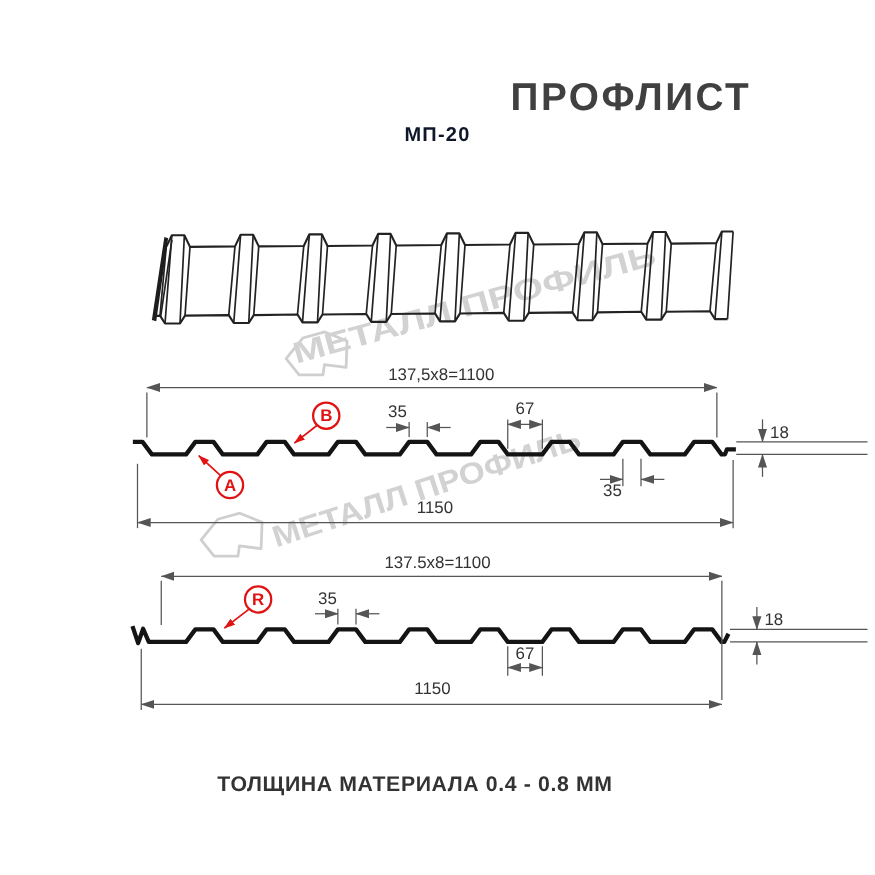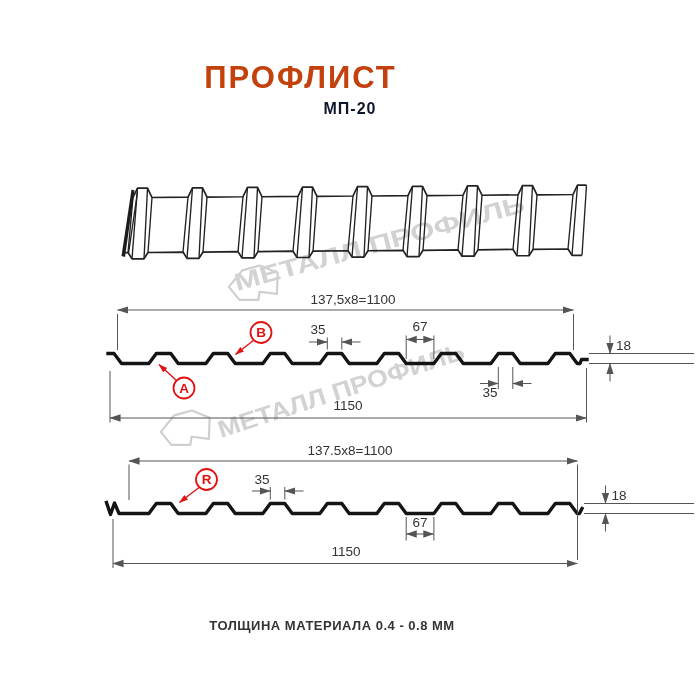--- a/index.html
+++ b/index.html
@@ -1,22 +1,22 @@
 <!DOCTYPE html>
 <html><head>
 <meta charset="utf-8">
 <style>
   html,body{margin:0;padding:0;background:#fff;}
   body{width:700px;height:700px;position:relative;font-family:"Liberation Sans",sans-serif;overflow:hidden;}
-  .title{position:absolute;top:60px;left:0;width:601px;text-align:center;
-         font-size:31px;font-weight:700;letter-spacing:2px;color:#c2410c;}
+  .title{position:absolute;top:60px;left:0;width:601px;text-align:right;
+         font-size:31px;font-weight:700;letter-spacing:2px;color:#404040;}
   .subtitle{position:absolute;top:100px;left:0;width:700px;text-align:center;
          font-size:16px;font-weight:700;letter-spacing:1px;color:#0f172a;}
   .footer{position:absolute;top:618px;left:0;width:664px;text-align:center;
-         font-size:13px;font-weight:700;letter-spacing:.5px;color:#333;}
+         font-size:17px;font-weight:700;letter-spacing:.5px;color:#333;}
   svg.drawing{position:absolute;top:0;left:0;}
   .profile{stroke:#141414;stroke-width:3.4;fill:none;stroke-linejoin:round;stroke-linecap:square;}
   .dim{stroke:#555;stroke-width:1;fill:none;}
   .dimtext{font-family:"Liberation Sans",sans-serif;font-size:13.5px;fill:#333;}
   .lblcirc{fill:#fff;stroke:#e01212;stroke-width:1.8;}
   .lbltext{font-family:"Liberation Sans",sans-serif;font-size:13.5px;font-weight:700;fill:#e01212;text-anchor:middle;}
   .leader{stroke:#e01212;stroke-width:1.4;fill:none;}
   .wmtext{font-family:"Liberation Sans",sans-serif;font-size:24px;font-weight:700;fill:#d2d2d2;}
   .wmlogo{fill:none;stroke:#cfcfcf;stroke-width:2.2;stroke-linejoin:round;}
   .sheet{stroke:#222;fill:none;stroke-width:1.7;stroke-linejoin:round;}

